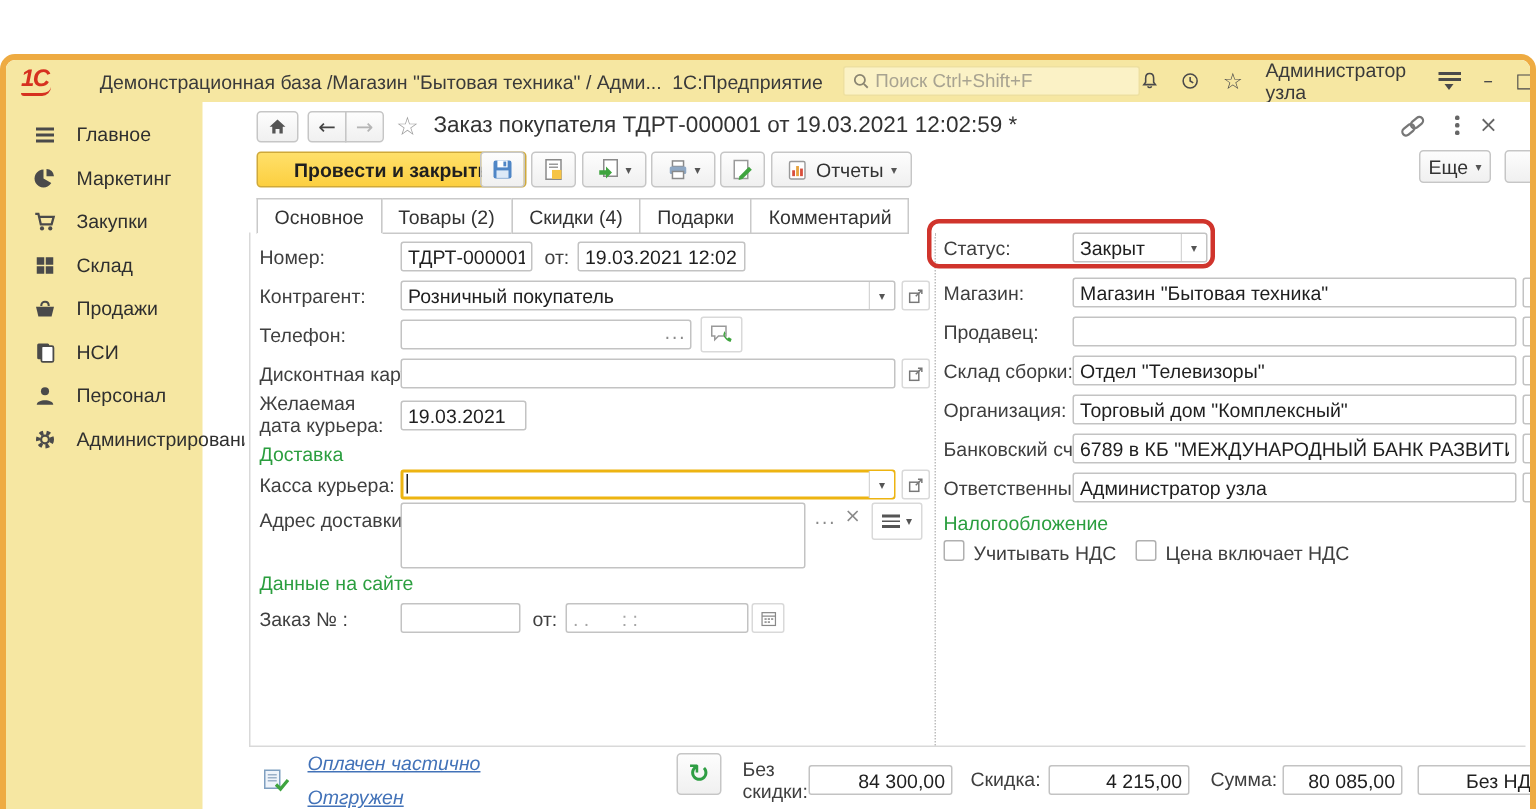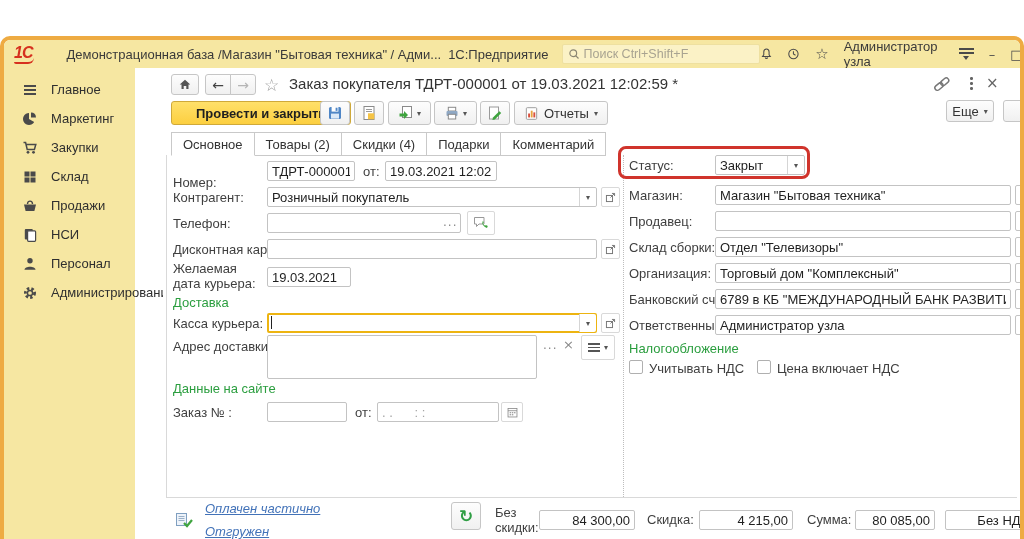--- a/index.html
+++ b/index.html
@@ -279,21 +279,21 @@
       <div class="tab">Товары (2)</div>
       <div class="tab">Скидки (4)</div>
       <div class="tab">Подарки</div>
       <div class="tab">Комментарий</div>
     </div>
 
     <div class="panel">
       <div class="divider"></div>
 
       
-      <span class="lbl" style="left:6px;top:20px">Номер:</span>
+      <span class="lbl" style="left:6px;top:9px">Номер:</span>
       <input class="field" style="left: 100px; top: 6px; width: 88px;" value="ТДРТ-000001">
       <span class="lbl" style="left:196px;top:9px">от:</span>
       <input class="field" style="left: 218px; top: 6px; width: 112px;" value="19.03.2021 12:02:59">
 
       <span class="lbl" style="left:6px;top:35px">Контрагент:</span>
       <input class="field" style="left: 100px; top: 32px; width: 330px;" value="Розничный покупатель">
       <span class="combo-caret glyph" style="left:412px;top:33px">▾</span>
       <span class="openbtn" style="left:434px;top:32px">
         <svg width="13" height="13" viewBox="0 0 16 16">
             <rect x="3" y="5.5" width="7.5" height="7.5" fill="none" stroke="#777" stroke-width="1.2"></rect>

